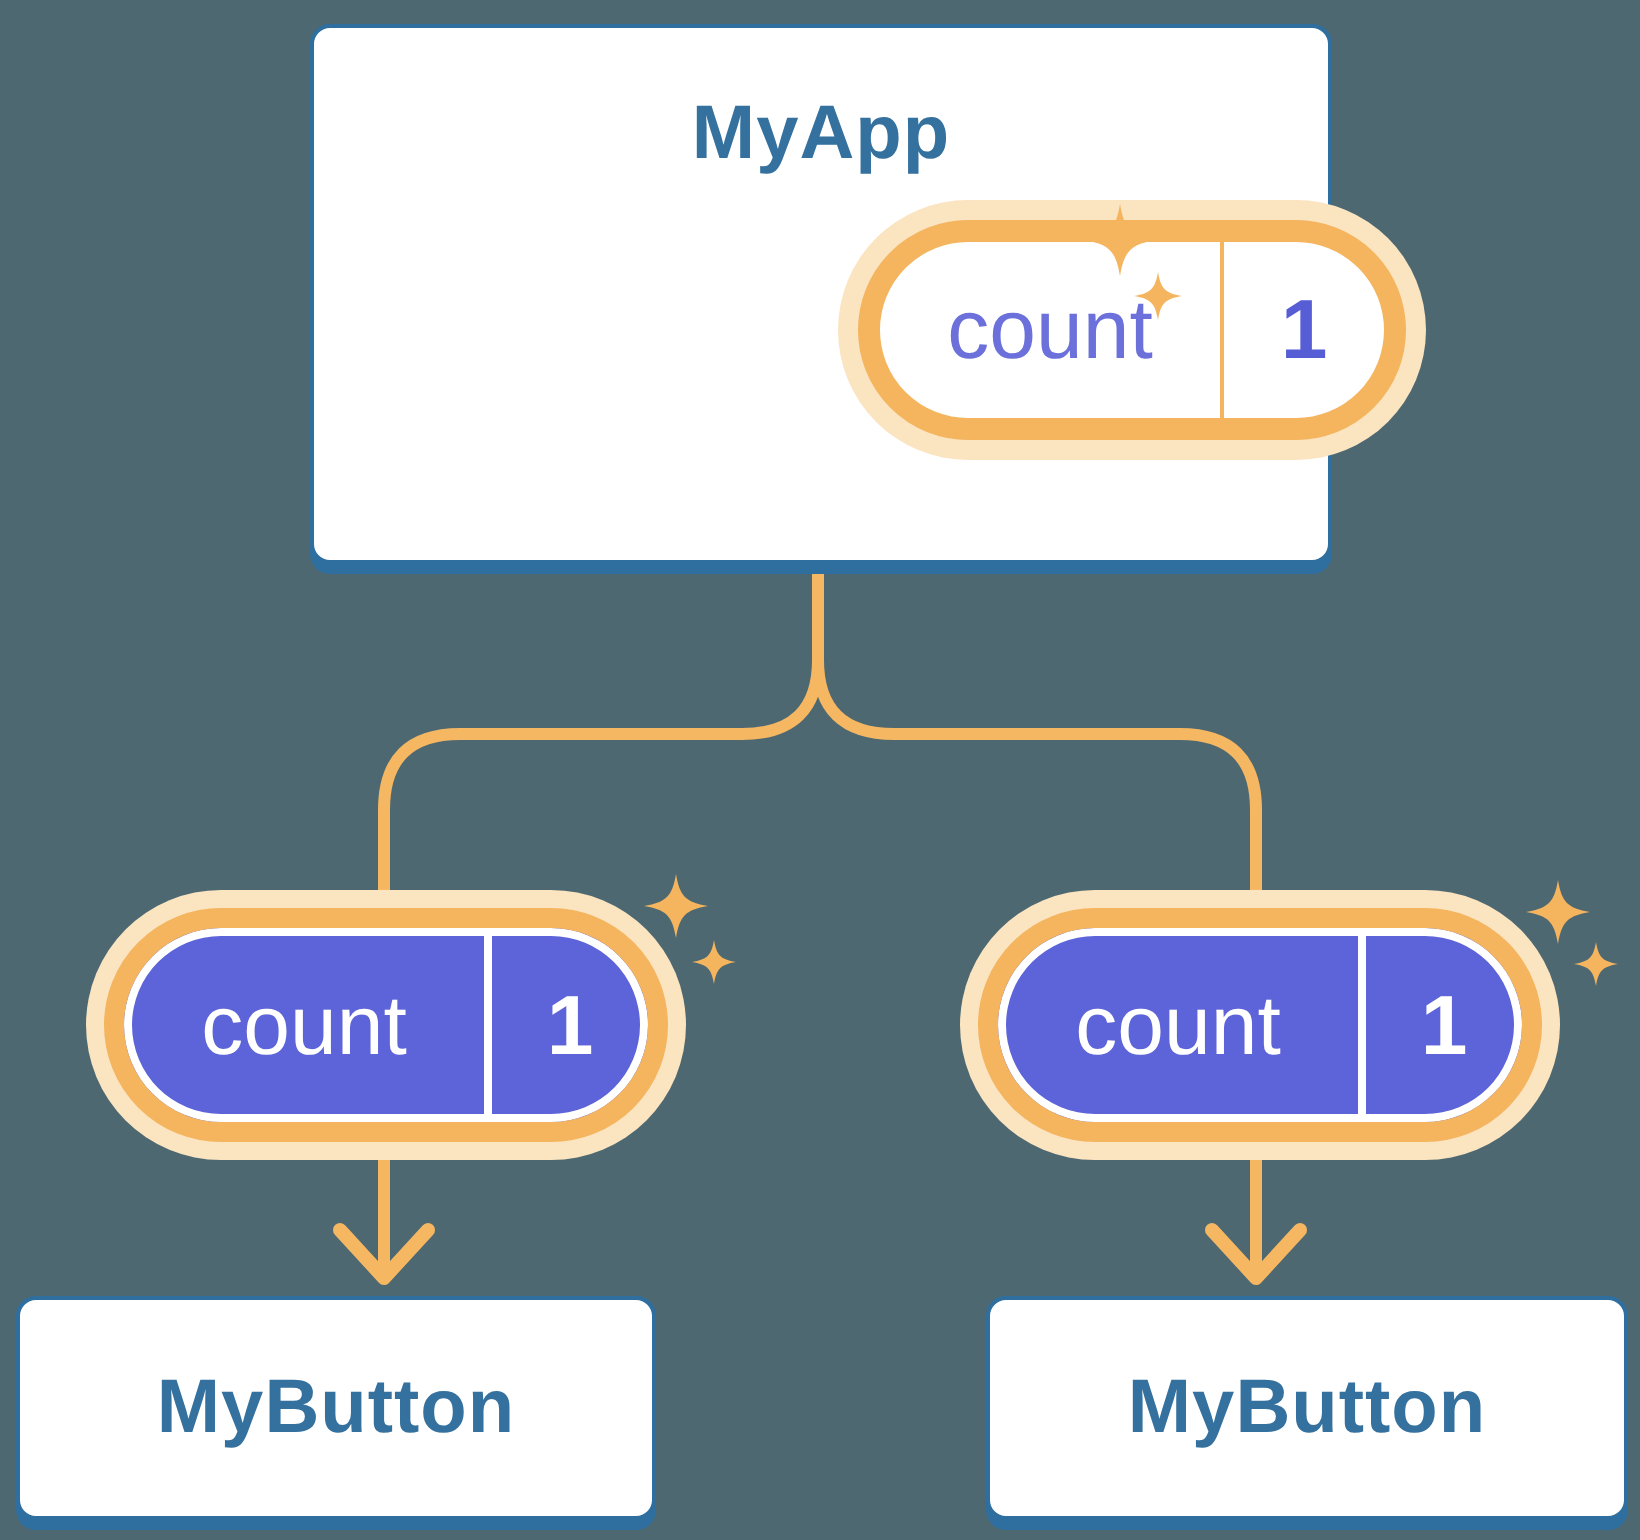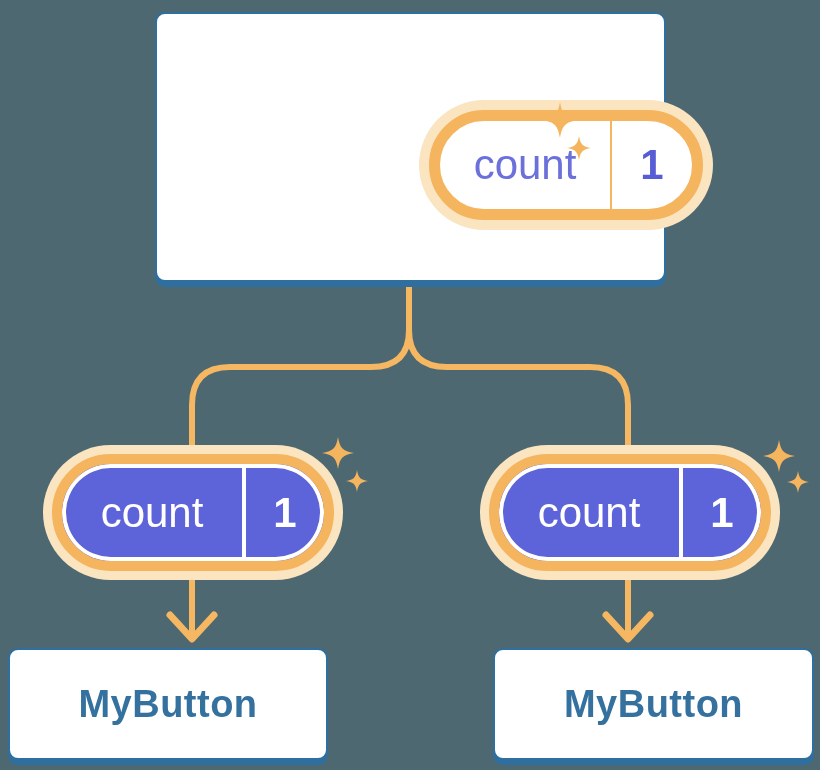--- a/index.html
+++ b/index.html
@@ -68,20 +68,21 @@
     <path d="M409 280 V330 Q409 367 371 367 H230 Q192 367 192 405 V636"></path>
     <path d="M409 280 V330 Q409 367 447 367 H590 Q628 367 628 405 V636"></path>
   </g>
   <g fill="none" stroke="#F5B761" stroke-width="7" stroke-linecap="round" stroke-linejoin="round">
     <path d="M170 615 L192 639 L214 615"></path>
     <path d="M606 615 L628 639 L650 615"></path>
   </g>
 </svg>
 
 <div id="root-card" class="card">
+  <div class="card-title">MyApp</div>
   <div class="pill pill-root">
     <div class="pill-name">count</div>
     <div class="pill-divider"></div>
     <div class="pill-value">1</div>
   </div>
 </div>
 
 <div id="state-pill-left" class="pill pill-child">
   <div class="pill-name">count</div>
   <div class="pill-divider"></div>

